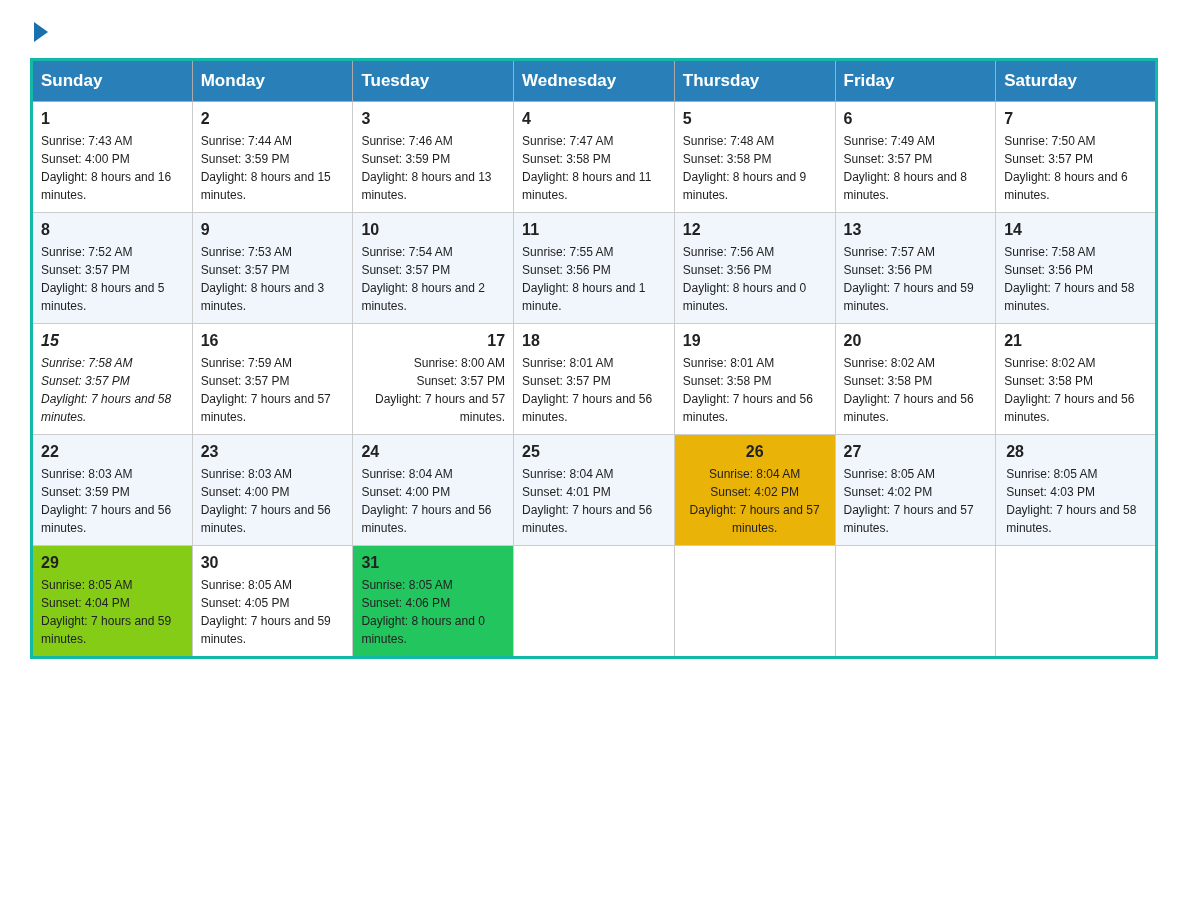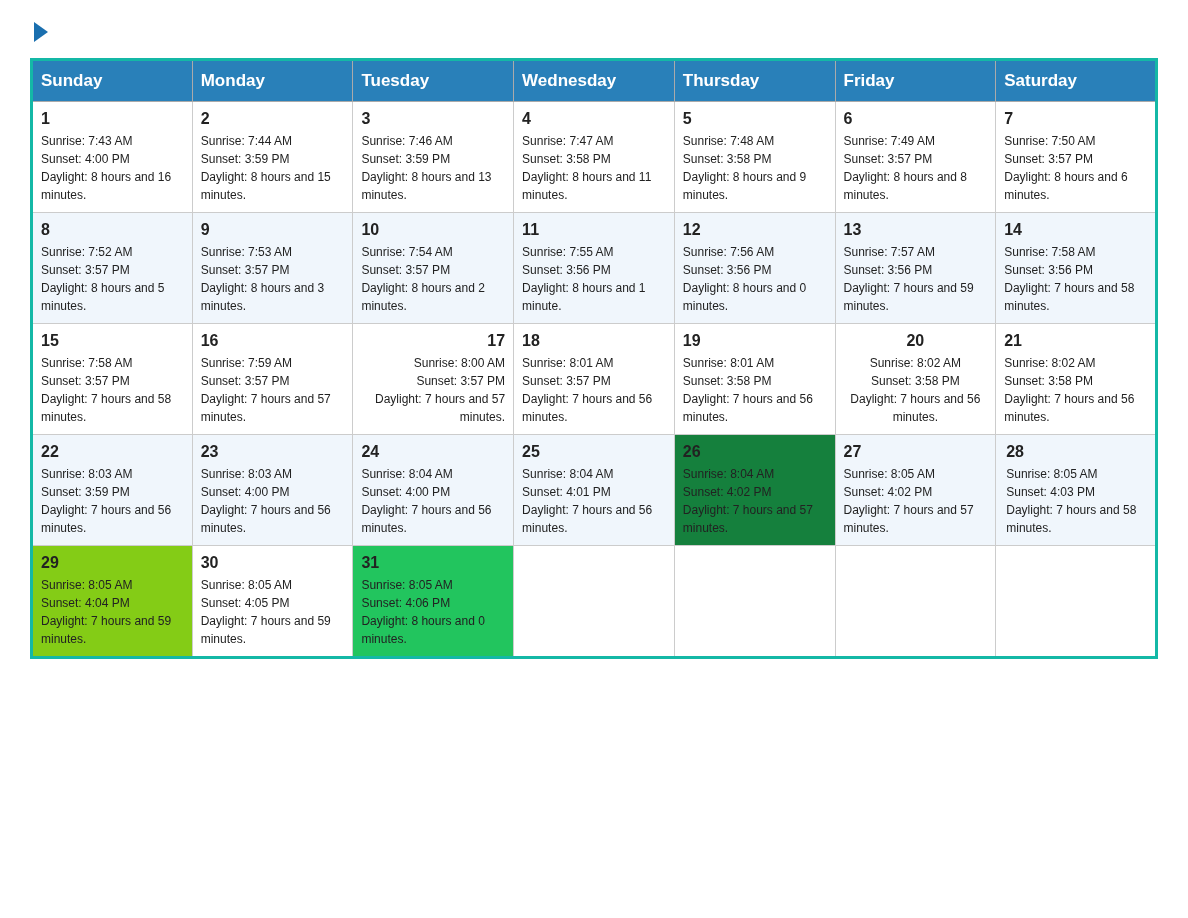--- a/index.html
+++ b/index.html
@@ -247,21 +247,21 @@
         <td style="background-color: rgb(240, 246, 252);">
           <span class="day-number">14</span>
           <div class="day-info">
             <div>Sunrise: 7:58 AM</div>
             <div>Sunset: 3:56 PM</div>
             <div>Daylight: 7 hours and 58 minutes.</div>
           </div>
         </td>
       </tr>
       <tr class="week-row">
-        <td style="background-color: rgb(255, 255, 255);">
+        <td style="background-color: rgb(255, 255, 255); font-style: italic;">
           <span class="day-number">15</span>
           <div class="day-info">
             <div>Sunrise: 7:58 AM</div>
             <div>Sunset: 3:57 PM</div>
             <div>Daylight: 7 hours and 58 minutes.</div>
           </div>
         </td>
         <td style="background-color: rgb(255, 255, 255);">
           <span class="day-number">16</span>
           <div class="day-info">
@@ -287,21 +287,21 @@
           </div>
         </td>
         <td style="background-color: rgb(255, 255, 255);">
           <span class="day-number">19</span>
           <div class="day-info">
             <div>Sunrise: 8:01 AM</div>
             <div>Sunset: 3:58 PM</div>
             <div>Daylight: 7 hours and 56 minutes.</div>
           </div>
         </td>
-        <td style="background-color: rgb(255, 255, 255); text-align: center;">
+        <td style="background-color: rgb(255, 255, 255);">
           <span class="day-number">20</span>
           <div class="day-info">
             <div>Sunrise: 8:02 AM</div>
             <div>Sunset: 3:58 PM</div>
             <div>Daylight: 7 hours and 56 minutes.</div>
           </div>
         </td>
         <td style="background-color: rgb(255, 255, 255);">
           <span class="day-number">21</span>
           <div class="day-info">
@@ -337,21 +337,21 @@
           </div>
         </td>
         <td style="background-color: rgb(240, 246, 252);">
           <span class="day-number">25</span>
           <div class="day-info">
             <div>Sunrise: 8:04 AM</div>
             <div>Sunset: 4:01 PM</div>
             <div>Daylight: 7 hours and 56 minutes.</div>
           </div>
         </td>
-        <td style="background-color: #15803d;">
+        <td style="background-color: #eab308; text-align: center;">
           <span class="day-number">26</span>
           <div class="day-info">
             <div>Sunrise: 8:04 AM</div>
             <div>Sunset: 4:02 PM</div>
             <div>Daylight: 7 hours and 57 minutes.</div>
           </div>
         </td>
         <td style="background-color: rgb(240, 246, 252);">
           <span class="day-number">27</span>
           <div class="day-info">

